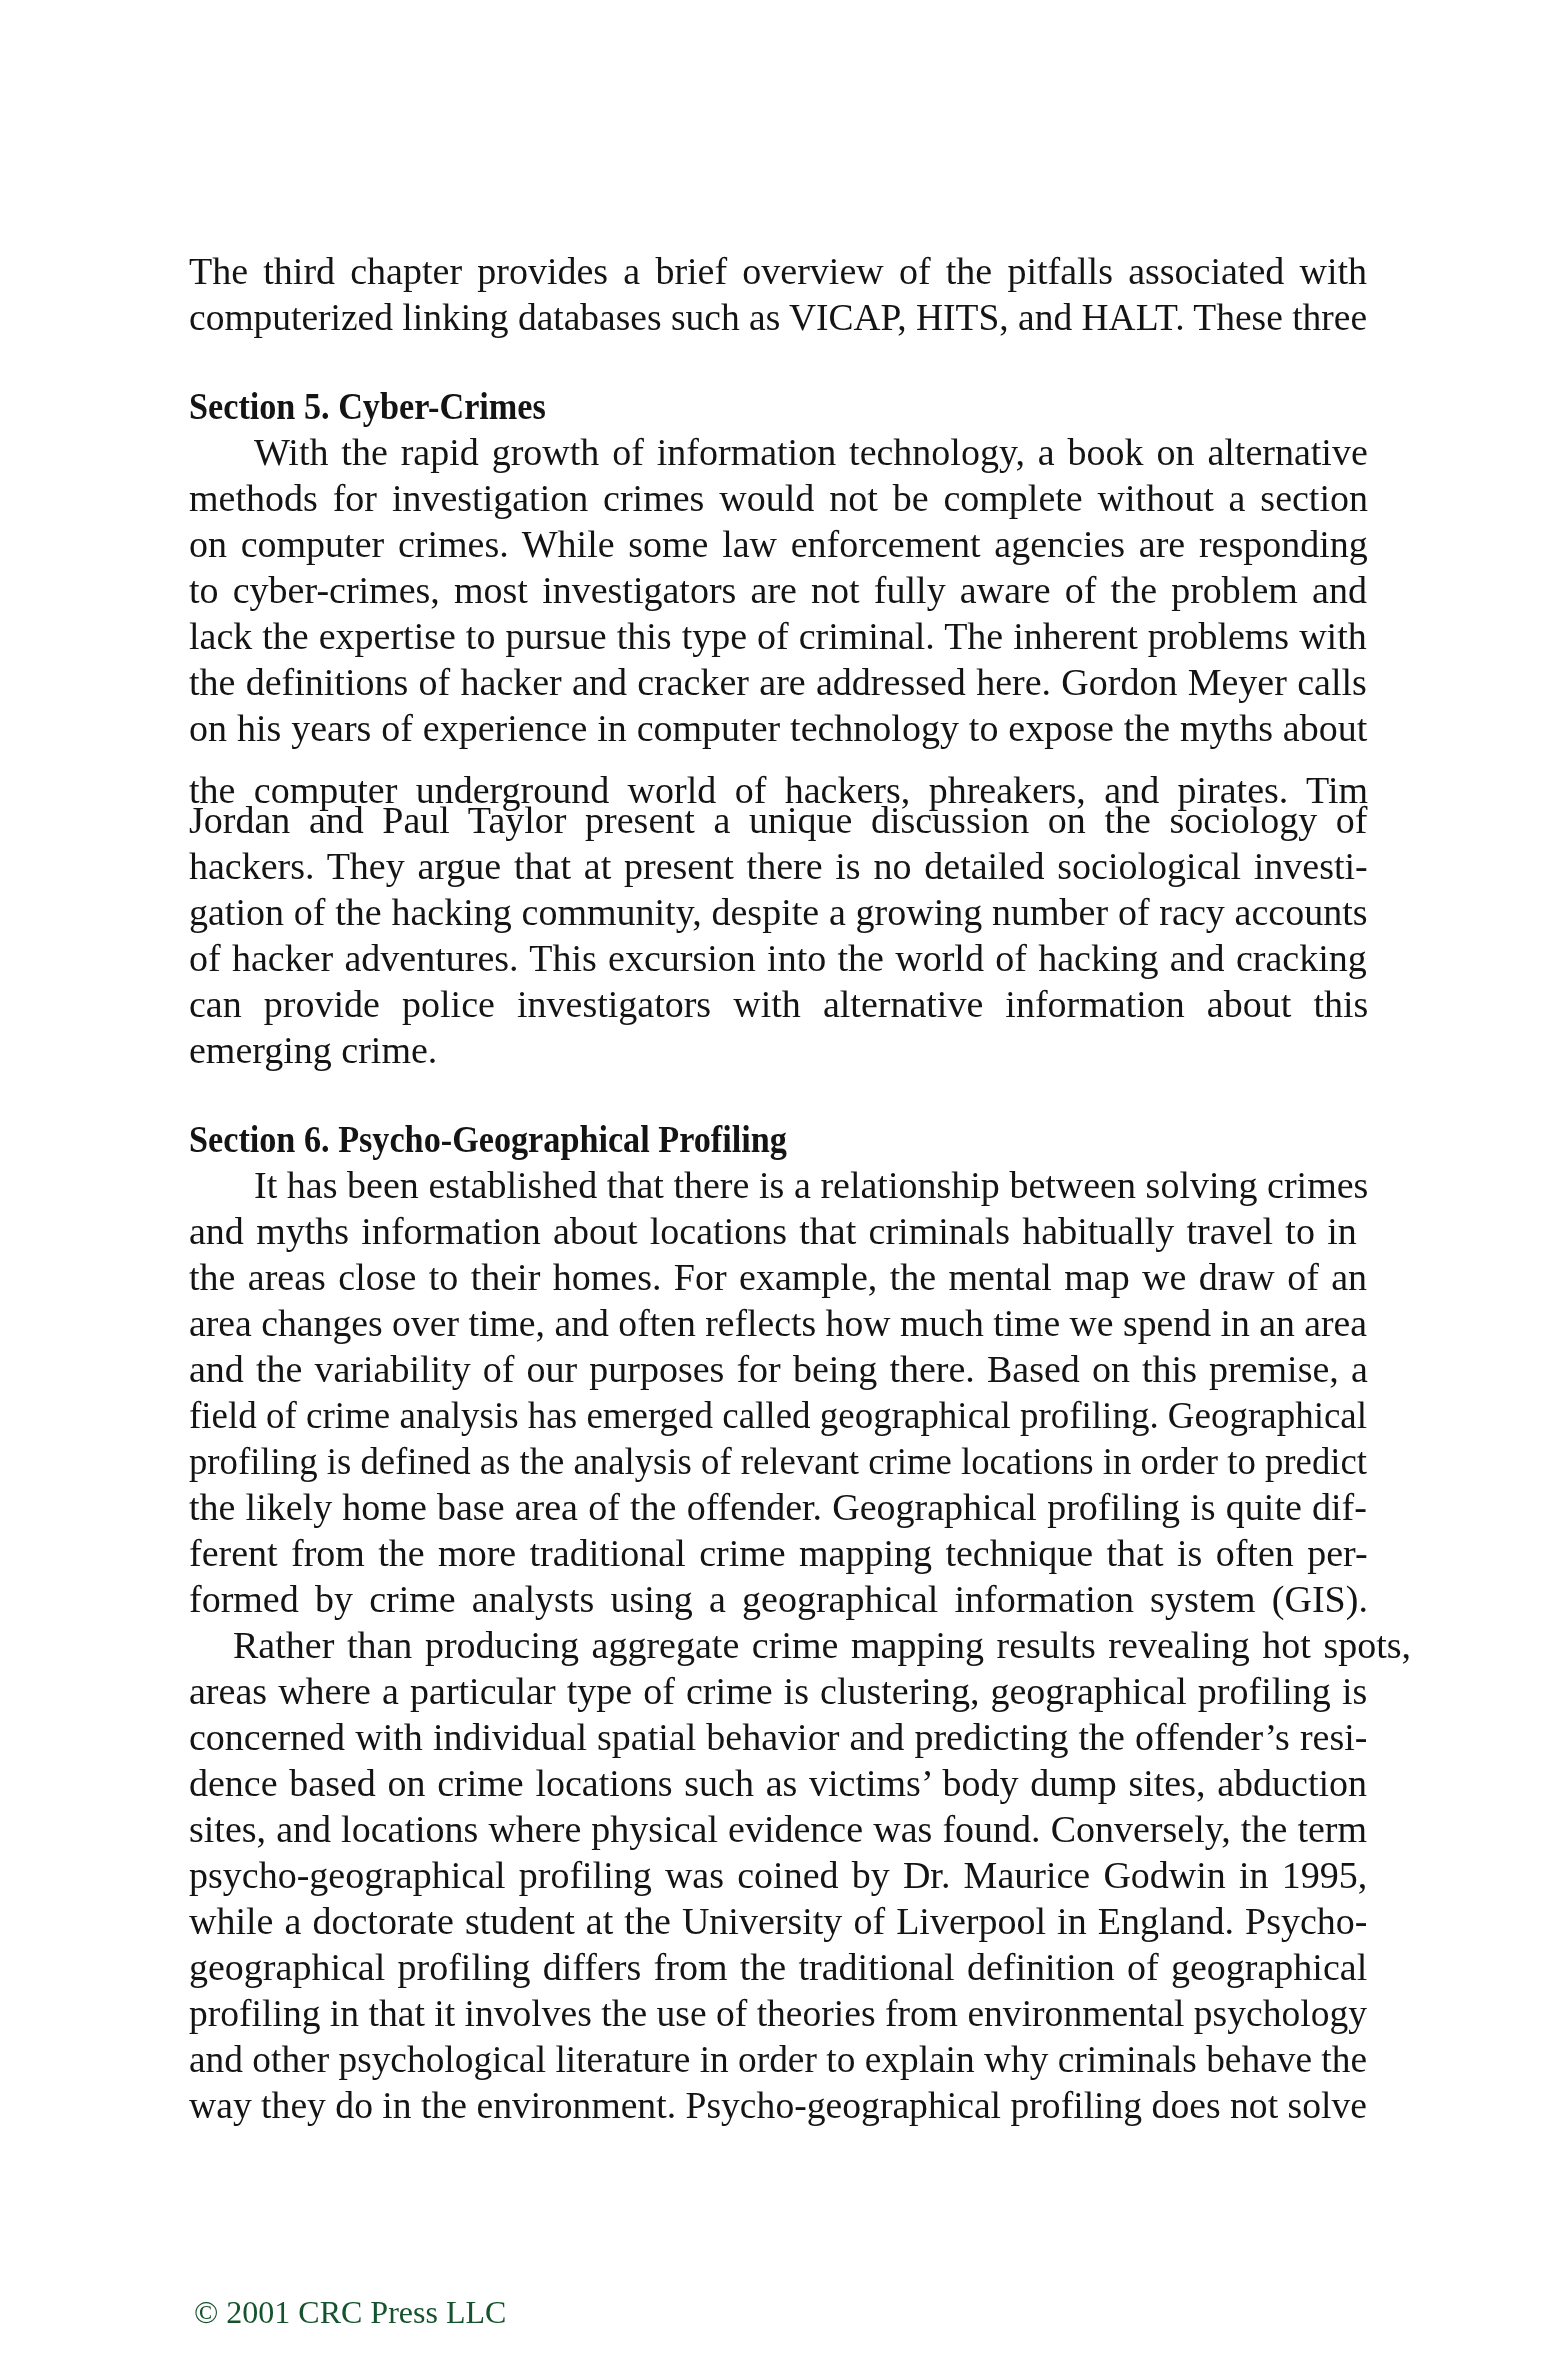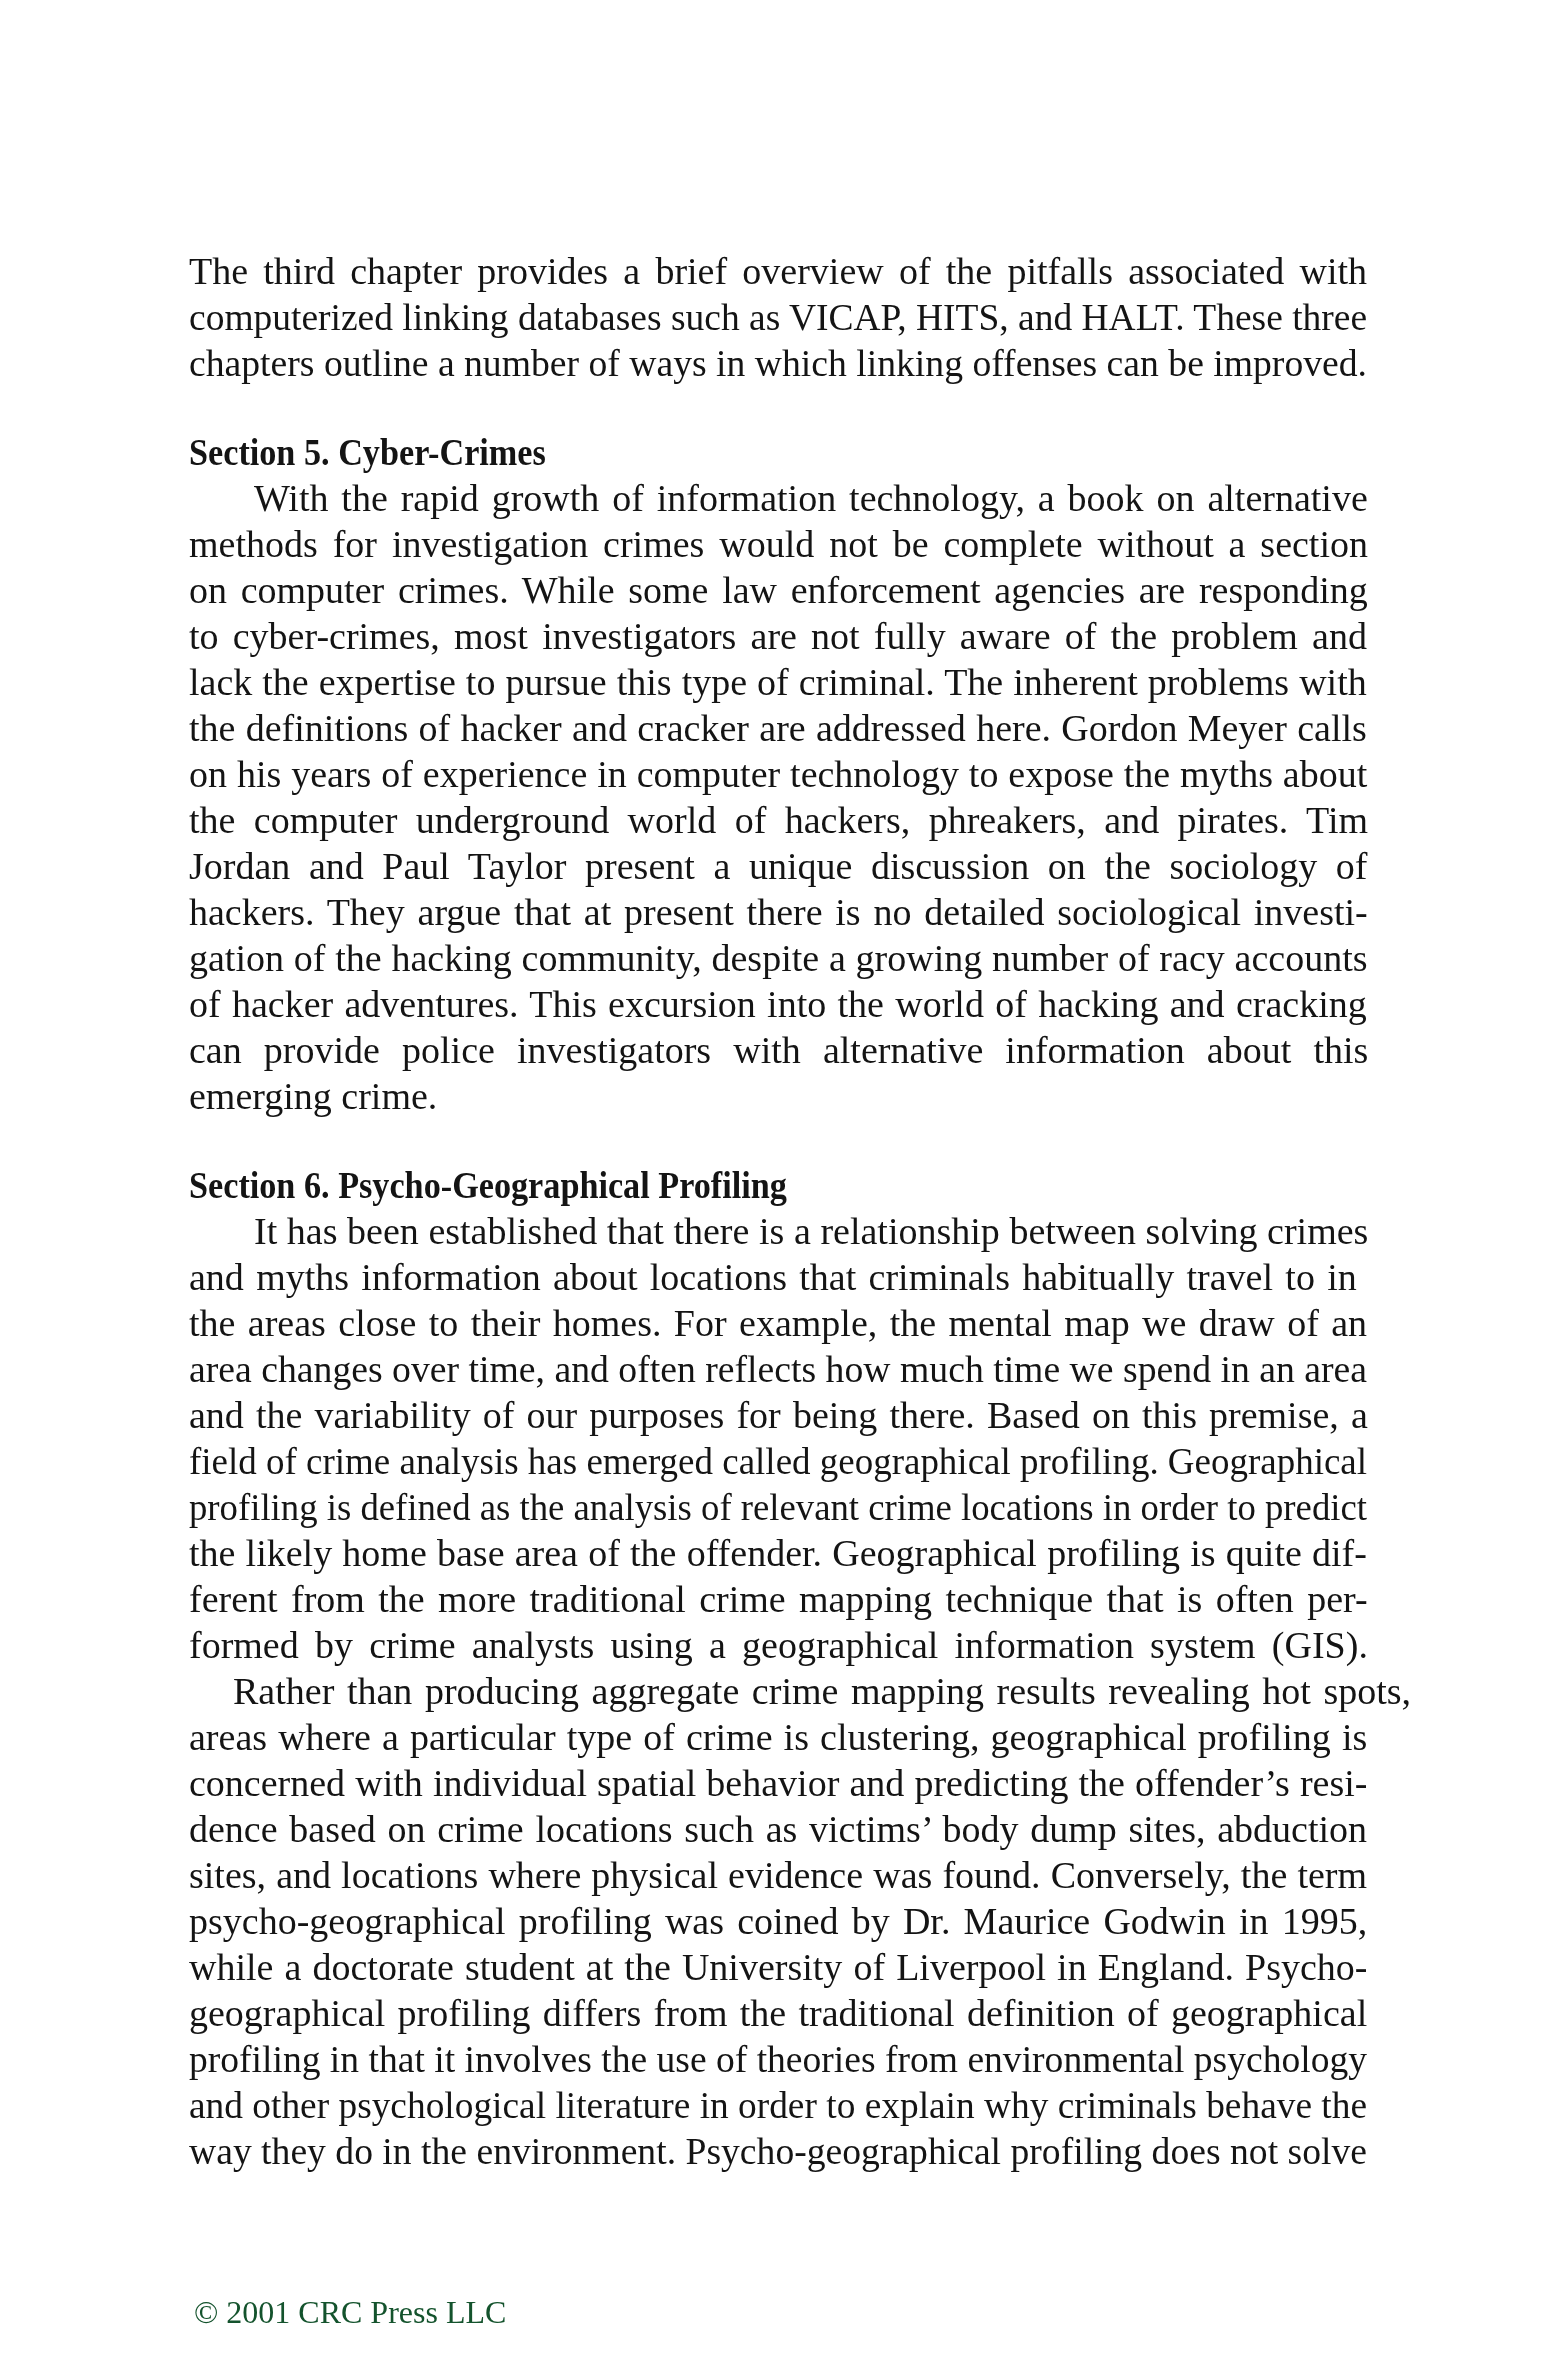--- a/index.html
+++ b/index.html
@@ -65,34 +65,33 @@
   </style>
 </head>
 <body>
 
 <div class="page">
   <div class="text-block">
 
     <div>
       <div class="ln jl"><span style="word-spacing: 5.7px;">The third chapter provides a brief overview of the pitfalls associated with</span></div>
       <div class="ln jl"><span style="transform: scaleX(0.9864);">computerized linking databases such as VICAP, HITS, and HALT. These three</span></div>
-      <div class="ln jl"><span style="transform: scaleX(0.9911);">chapters outline a number of ways in which linking offenses can be improved.</span></div>
     </div>
 
     <div>
       <div class="section-heading"><span style="transform: scaleX(0.9);">Section 5. Cyber-Crimes</span></div>
       <div>
         <div class="ln jl indent"><span style="word-spacing: 3.4px;">With the rapid growth of information technology, a book on alternative</span></div>
         <div class="ln jl"><span style="word-spacing: 5.4px;">methods for investigation crimes would not be complete without a section</span></div>
         <div class="ln jl"><span style="word-spacing: 4.2px;">on computer crimes. While some law enforcement agencies are responding</span></div>
         <div class="ln jl"><span style="word-spacing: 4.7px;">to cyber-crimes, most investigators are not fully aware of the problem and</span></div>
         <div class="ln jl"><span style="word-spacing: 0.5px;">lack the expertise to pursue this type of criminal. The inherent problems with</span></div>
         <div class="ln jl"><span style="word-spacing: 0.8px;">the definitions of hacker and cracker are addressed here. Gordon Meyer calls</span></div>
         <div class="ln jl"><span style="word-spacing: 0.4px;">on his years of experience in computer technology to expose the myths about</span></div>
-        <div class="ln jl"><span style="word-spacing: 8.9px;">the computer underground world of hackers, phreakers, and pirates. Tim</span></div>
+        <div class="ln jl"><span style="word-spacing: 8.9px; margin-top: 16px;">the computer underground world of hackers, phreakers, and pirates. Tim</span></div>
         <div class="ln jl"><span style="word-spacing: 9.1px;">Jordan and Paul Taylor present a unique discussion on the sociology of</span></div>
         <div class="ln jl"><span style="word-spacing: 3.3px;">hackers. They argue that at present there is no detailed sociological investi-</span></div>
         <div class="ln jl"><span style="word-spacing: 0.3px;">gation of the hacking community, despite a growing number of racy accounts</span></div>
         <div class="ln jl"><span style="word-spacing: 1.8px;">of hacker adventures. This excursion into the world of hacking and cracking</span></div>
         <div class="ln jl"><span style="word-spacing: 12.6px;">can provide police investigators with alternative information about this</span></div>
         <div class="ln"><span>emerging crime.</span></div>
       </div>
     </div>
 
     <div>

